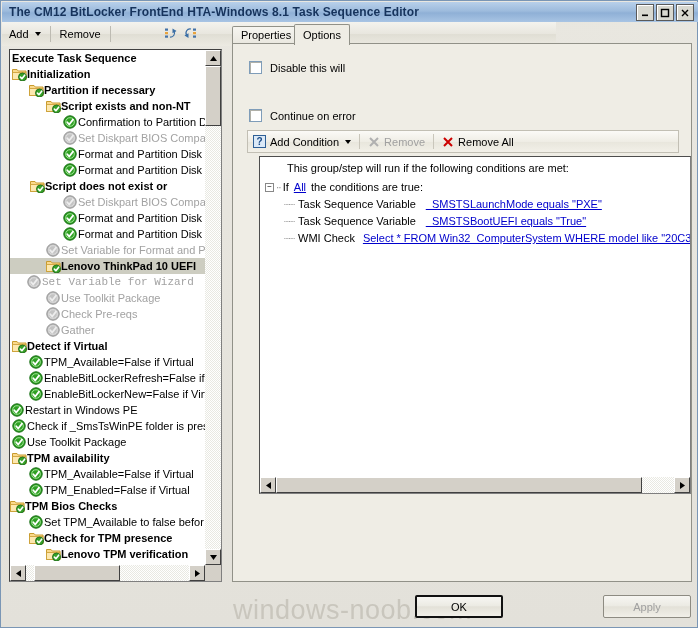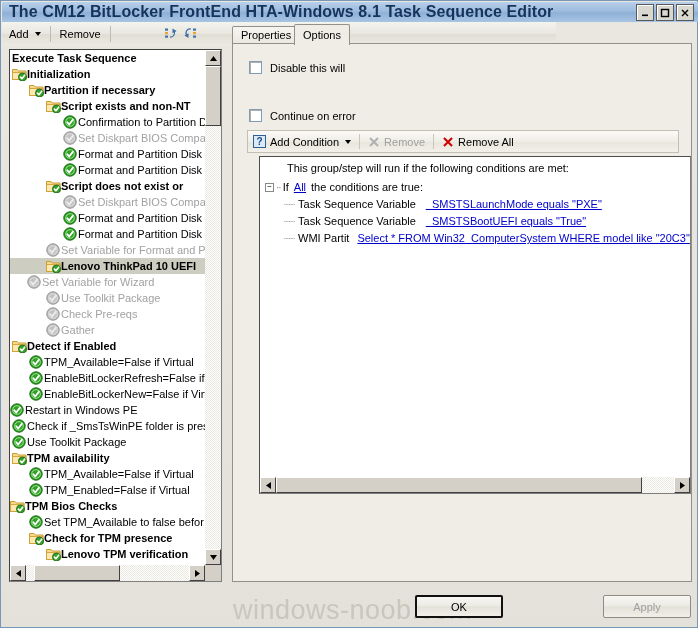--- a/index.html
+++ b/index.html
@@ -17,21 +17,21 @@
     box-sizing:border-box;
     background:linear-gradient(to bottom,#e9e7e0 0%,#e3e1da 100%);
   }
   
   #titlebar{
     position:absolute;left:1px;top:1px;width:696px;height:20px;
     background:linear-gradient(to bottom,#b8d0ea 0%,#9dbbdd 45%,#8fb0d6 55%,#a8c4e4 100%);
     display:flex;align-items:center;
   }
   #title-text{
-    font-weight:bold;font-size:16px;color:#16335c;
+    font-weight:bold;font-size:12px;color:#16335c;
     margin-left:7px;letter-spacing:0.1px;white-space:nowrap;
   }
   #win-buttons{position:absolute;right:4px;top:2px;display:flex;gap:2px;}
   .winbtn{
     width:16px;height:15px;background:#d8d8d0;
     border:1px solid #5a5a5a;
     box-shadow:inset 1px 1px 0 #ffffff;
     display:flex;align-items:center;justify-content:center;
     font-size:9px;color:#000;line-height:1;cursor:default;
     font-family:"Liberation Sans",sans-serif;
@@ -317,21 +317,21 @@
         <div class="trow" style="padding-left: 53px;">
           <span class="ico">
             <svg width="15" height="14" viewBox="0 0 15 14">
               <circle cx="7" cy="7" r="6.2" fill="#2fa024" stroke="#156b11" stroke-width="1"></circle>
               <circle cx="7" cy="7" r="4.3" fill="none" stroke="#a9e89f" stroke-width="0.9"></circle>
               <path d="M4.3,7.2 L6.2,9.5 L10,4.6" stroke="#ffffff" stroke-width="1.8" fill="none" stroke-linecap="round" stroke-linejoin="round"></path>
             </svg>
           </span>
           <span class="lbl">Format and Partition Disk</span>
         </div>
-        <div class="trow bold" style="padding-left: 36px;">
+        <div class="trow bold" style="padding-left: 20px;">
           <span class="ico">
             <svg width="15" height="14" viewBox="0 0 15 14">
               <path d="M0.5,2.5 L5,2.5 L6.3,4 L14,4 L14,12.5 L0.5,12.5 Z" fill="#fbd98c" stroke="#c89b2e" stroke-width="1"></path>
               <path d="M0.5,5.5 L14,5.5 L14,12.5 L0.5,12.5 Z" fill="#fde8b0" stroke="#c89b2e" stroke-width="0.8"></path>
               <circle cx="10.5" cy="10" r="4" fill="#36a128" stroke="#1f6b18" stroke-width="0.9"></circle>
               <path d="M8.4,10.1 L9.9,11.7 L12.7,8.2" stroke="#ffffff" stroke-width="1.6" fill="none" stroke-linecap="round" stroke-linejoin="round"></path>
             </svg>
           </span>
           <span class="lbl">Script does not exist or </span>
         </div>
@@ -379,21 +379,21 @@
           <span class="ico">
             <svg width="15" height="14" viewBox="0 0 15 14">
               <path d="M0.5,2.5 L5,2.5 L6.3,4 L14,4 L14,12.5 L0.5,12.5 Z" fill="#fbd98c" stroke="#c89b2e" stroke-width="1"></path>
               <path d="M0.5,5.5 L14,5.5 L14,12.5 L0.5,12.5 Z" fill="#fde8b0" stroke="#c89b2e" stroke-width="0.8"></path>
               <circle cx="10.5" cy="10" r="4" fill="#36a128" stroke="#1f6b18" stroke-width="0.9"></circle>
               <path d="M8.4,10.1 L9.9,11.7 L12.7,8.2" stroke="#ffffff" stroke-width="1.6" fill="none" stroke-linecap="round" stroke-linejoin="round"></path>
             </svg>
           </span>
           <span class="lbl">Lenovo ThinkPad 10 UEFI </span>
         </div>
-        <div class="trow dim" style="padding-left: 17px;">
+        <div class="trow dim" style="padding-left: 17px; font-family: Liberation Mono, monospace;">
           <span class="ico">
             <svg width="15" height="14" viewBox="0 0 15 14">
               <circle cx="7" cy="7" r="6.2" fill="#c3c3c3" stroke="#8f8f8f" stroke-width="1"></circle>
               <circle cx="7" cy="7" r="4.3" fill="none" stroke="#e0e0e0" stroke-width="0.9"></circle>
               <path d="M4.3,7.2 L6.2,9.5 L10,4.6" stroke="#ededed" stroke-width="1.8" fill="none" stroke-linecap="round" stroke-linejoin="round"></path>
             </svg>
           </span>
           <span class="lbl">Set Variable for Wizard</span>
         </div>
         <div class="trow dim" style="padding-left: 36px;">
@@ -428,21 +428,21 @@
         </div>
         <div class="trow bold" style="padding-left: 2px;">
           <span class="ico">
             <svg width="15" height="14" viewBox="0 0 15 14">
               <path d="M0.5,2.5 L5,2.5 L6.3,4 L14,4 L14,12.5 L0.5,12.5 Z" fill="#fbd98c" stroke="#c89b2e" stroke-width="1"></path>
               <path d="M0.5,5.5 L14,5.5 L14,12.5 L0.5,12.5 Z" fill="#fde8b0" stroke="#c89b2e" stroke-width="0.8"></path>
               <circle cx="10.5" cy="10" r="4" fill="#36a128" stroke="#1f6b18" stroke-width="0.9"></circle>
               <path d="M8.4,10.1 L9.9,11.7 L12.7,8.2" stroke="#ffffff" stroke-width="1.6" fill="none" stroke-linecap="round" stroke-linejoin="round"></path>
             </svg>
           </span>
-          <span class="lbl">Detect if Enabled</span>
+          <span class="lbl">Detect if Virtual</span>
         </div>
         <div class="trow" style="padding-left: 19px;">
           <span class="ico">
             <svg width="15" height="14" viewBox="0 0 15 14">
               <circle cx="7" cy="7" r="6.2" fill="#2fa024" stroke="#156b11" stroke-width="1"></circle>
               <circle cx="7" cy="7" r="4.3" fill="none" stroke="#a9e89f" stroke-width="0.9"></circle>
               <path d="M4.3,7.2 L6.2,9.5 L10,4.6" stroke="#ffffff" stroke-width="1.8" fill="none" stroke-linecap="round" stroke-linejoin="round"></path>
             </svg>
           </span>
           <span class="lbl">TPM_Available=False if Virtual</span>
@@ -679,21 +679,21 @@
         </div>
 
         <div class="cond-node" style="left:24px;top:58px;">
           <span class="dotline">┈┈</span>
           <span style="margin-left:4px;">Task Sequence Variable</span>
           <span class="link" style="margin-left:10px;">_SMSTSBootUEFI equals "True"</span>
         </div>
 
         <div class="cond-node" style="left:24px;top:75px;">
           <span class="dotline">┈┈</span>
-          <span style="margin-left:4px;">WMI Partit</span>
+          <span style="margin-left:4px;">WMI Check</span>
           <span class="link" style="margin-left:8px;">Select * FROM Win32_ComputerSystem WHERE model like "20C3"</span>
         </div>
       </div>
 
       <div class="sb-h" style="right:0;">
         <div class="sb-track-h"></div>
         <div class="sb-btn" style="left:0;top:0;">
           <svg width="5" height="7" viewBox="0 0 5 7">
               <path d="M5,0 L5,7 L0,3.5 Z" fill="#000"></path>
             </svg>

